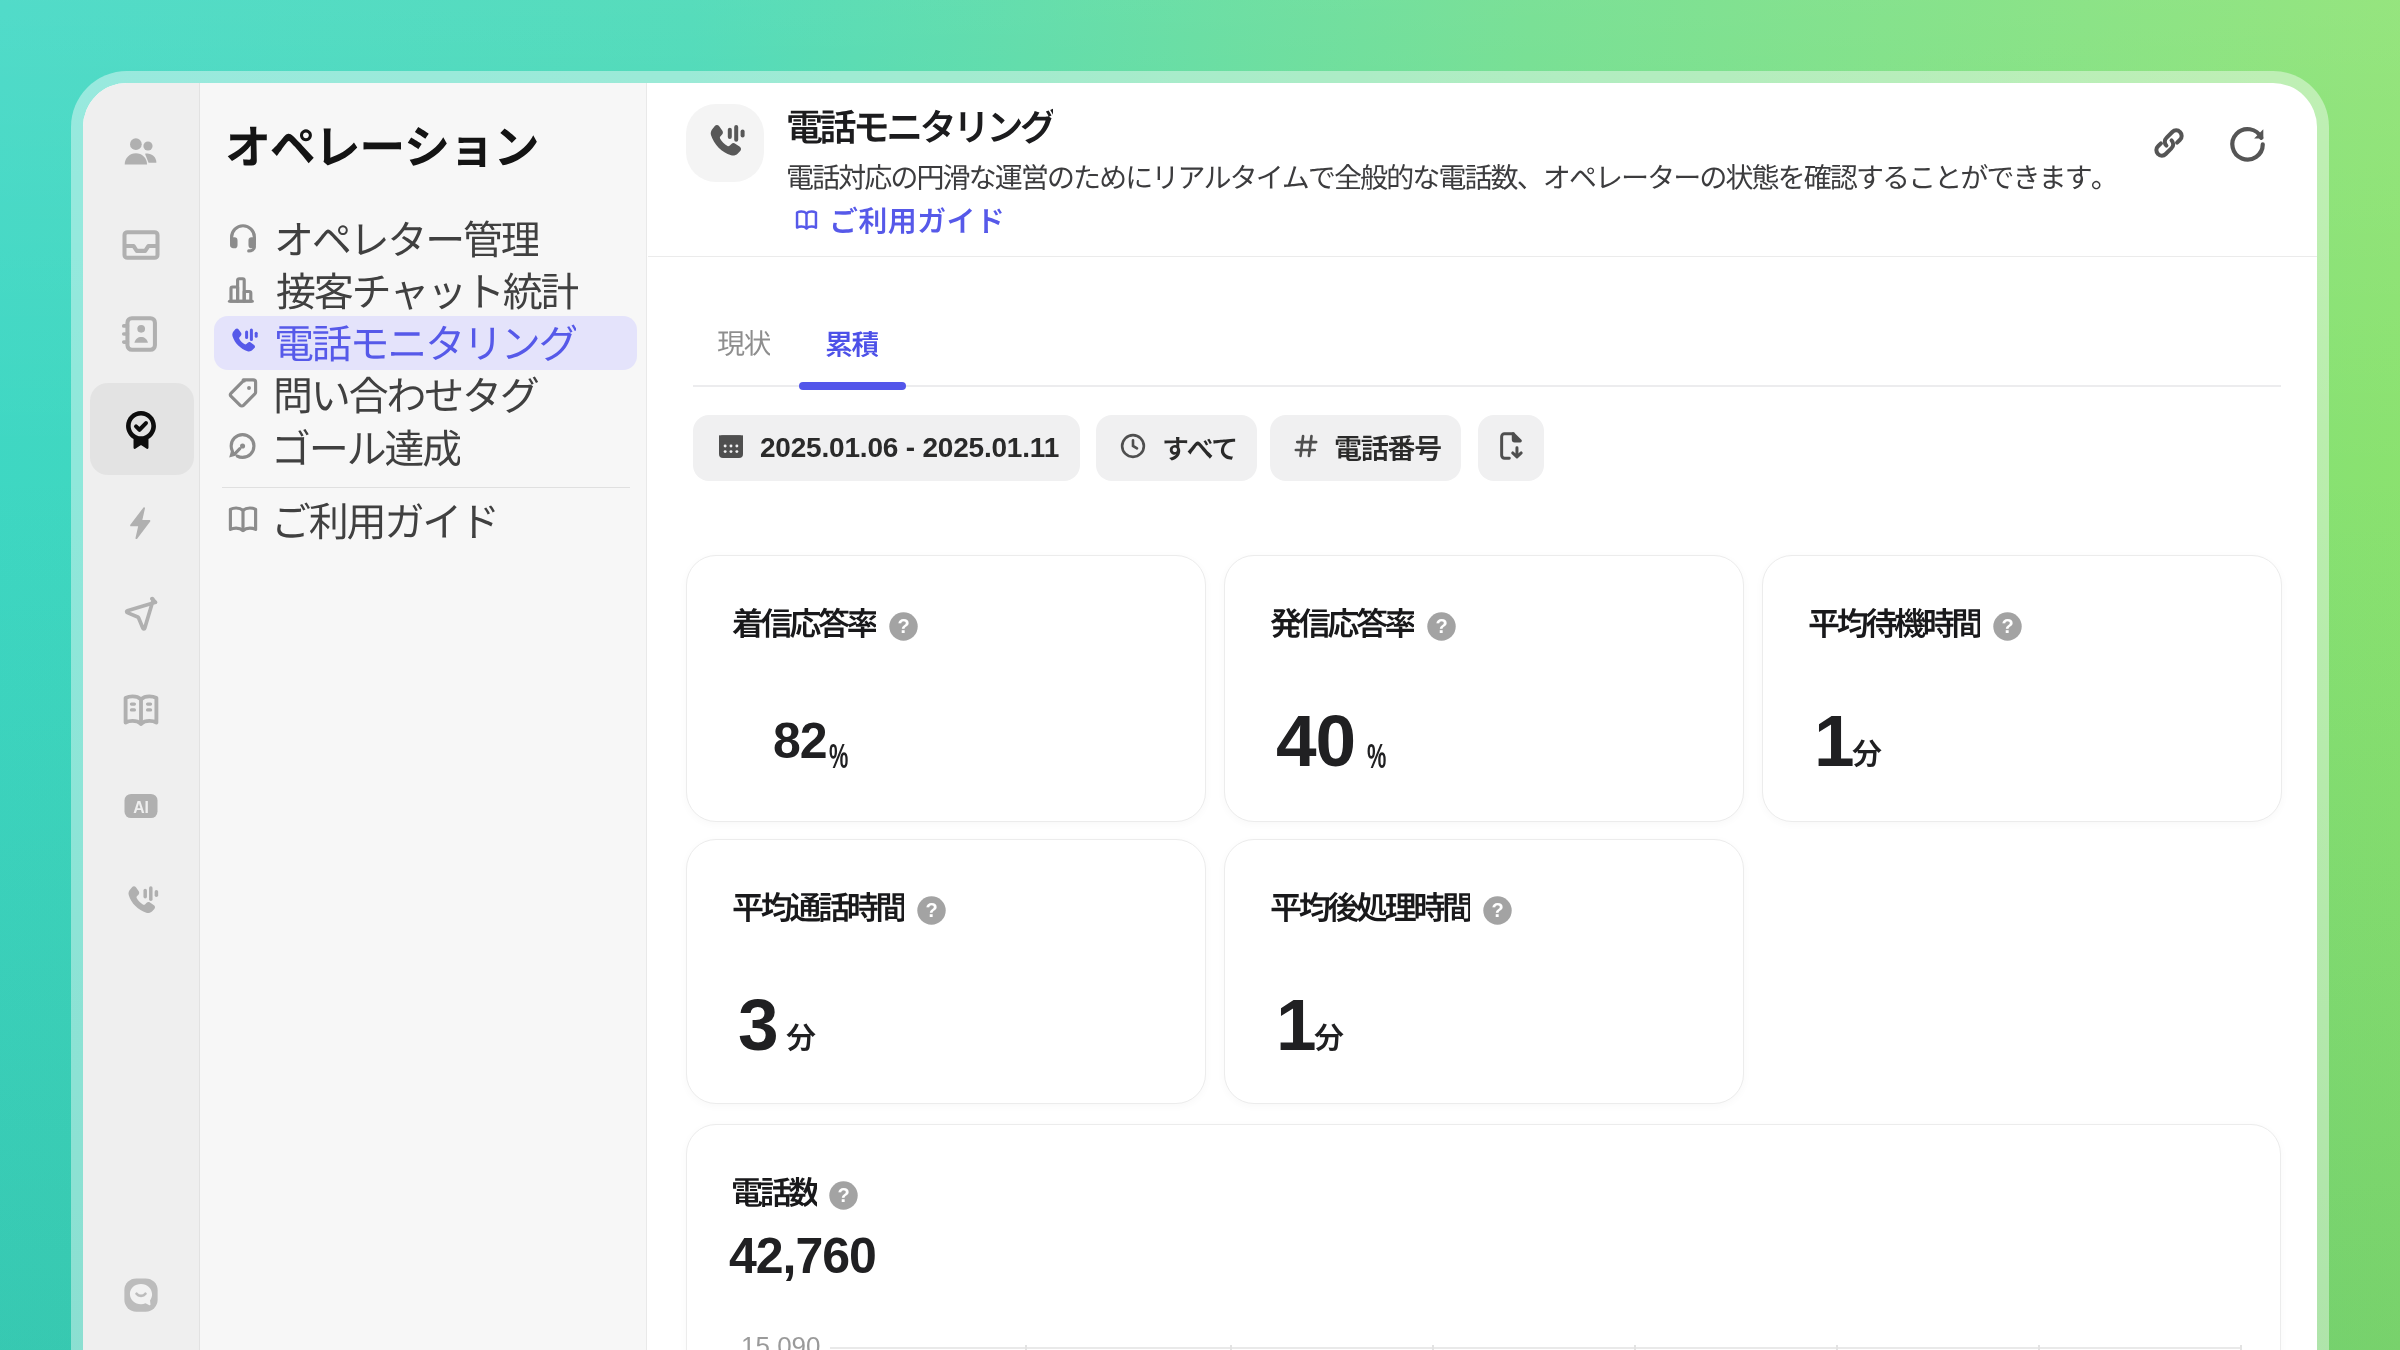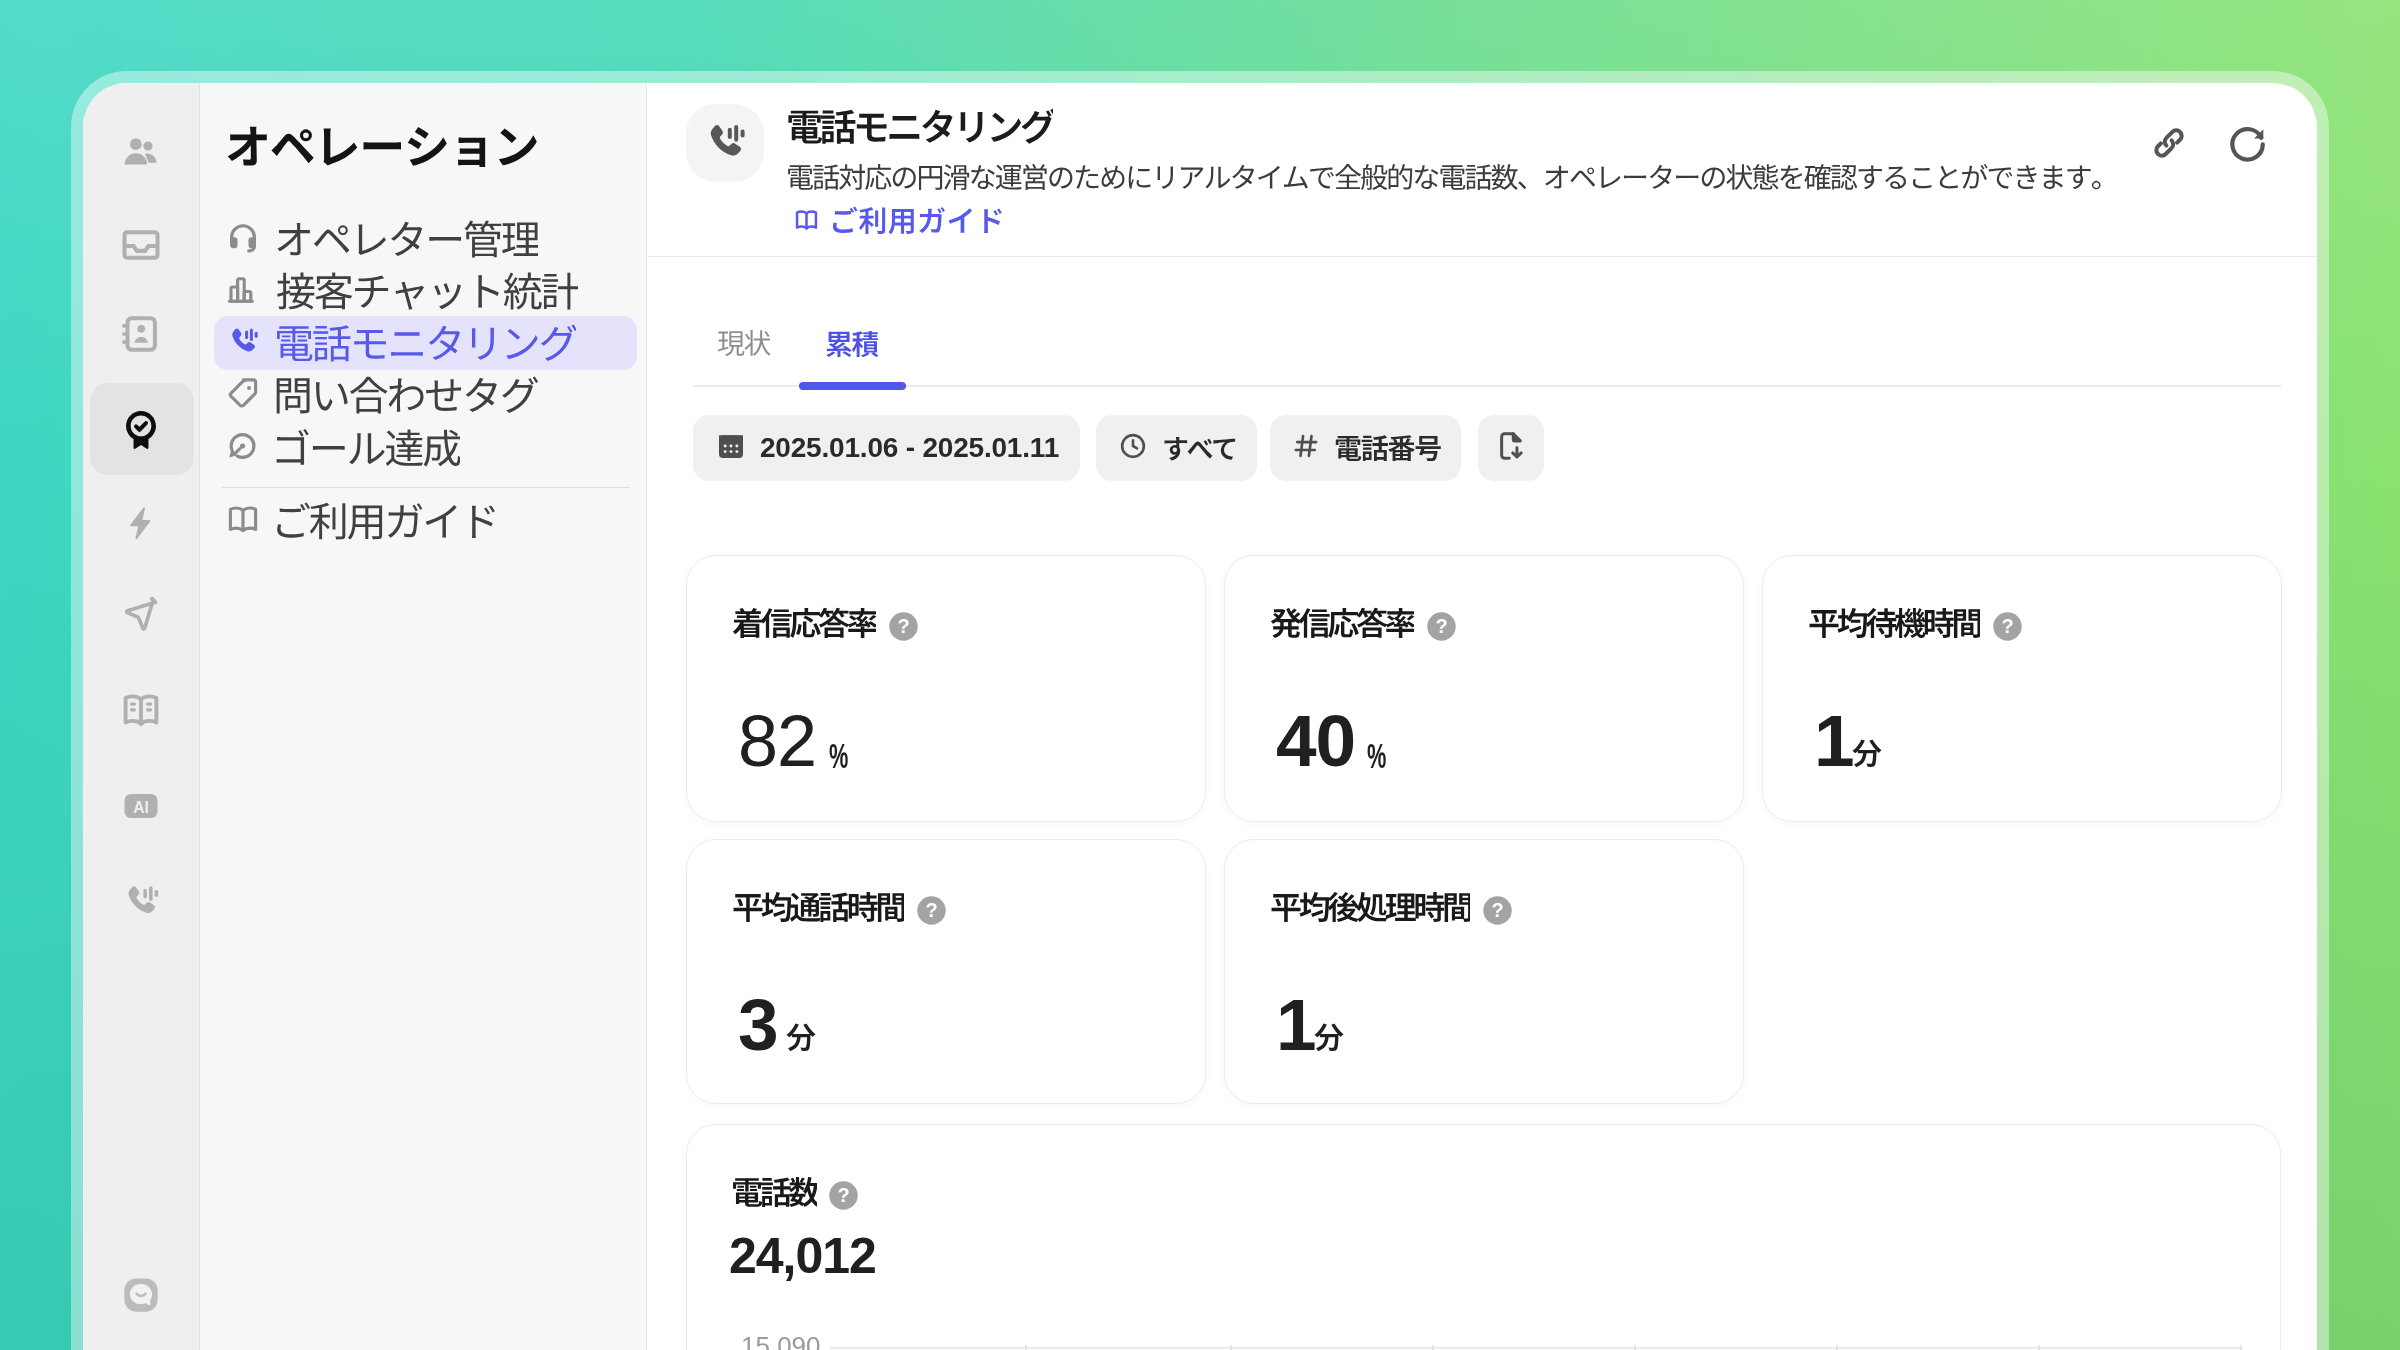--- a/index.html
+++ b/index.html
@@ -372,21 +372,21 @@
       <path transform="translate(896,0) scale(1,-1)" d="M418 805H879V721H418ZM403 520H897V435H403ZM403 378H894V293H403ZM446 41H854V-45H446ZM323 664H969V576H323ZM389 236H910V-83H802V152H492V-86H389ZM261 844 361 812Q327 728 281 644Q234 560 181 485Q128 411 71 354Q66 367 56 388Q46 409 35 430Q24 451 14 464Q63 510 109 571Q155 632 194 702Q233 772 261 844ZM162 573 264 675 265 674V-84H162Z"></path>
       <path transform="translate(1792,0) scale(1,-1)" d="M426 430H532V70Q532 43 540 35Q547 28 570 28Q575 28 588 28Q601 28 616 28Q631 28 645 28Q658 28 665 28Q682 28 690 40Q698 52 702 88Q706 123 708 193Q719 184 736 175Q753 167 771 160Q789 153 802 149Q797 65 785 17Q772 -30 746 -49Q720 -68 674 -68Q667 -68 650 -68Q633 -68 614 -68Q594 -68 577 -68Q561 -68 553 -68Q503 -68 475 -56Q448 -43 437 -13Q426 17 426 69ZM285 350 382 329Q377 273 367 212Q358 152 342 97Q327 43 303 2L208 45Q230 84 246 134Q261 184 271 239Q280 295 285 350ZM436 543 508 613Q548 595 593 569Q639 544 681 517Q722 490 749 467L671 387Q647 411 608 439Q568 467 522 494Q477 522 436 543ZM745 338 841 375Q872 324 900 265Q929 205 950 149Q971 92 979 46L874 3Q867 48 848 106Q829 164 802 225Q775 285 745 338ZM475 847H587V668H475ZM164 726H956V624H164ZM114 726H221V472Q221 412 217 340Q213 267 202 192Q191 116 170 44Q150 -27 117 -86Q107 -77 90 -65Q72 -53 55 -42Q37 -31 24 -25Q55 29 73 93Q91 156 100 223Q108 290 111 354Q114 418 114 472Z"></path>
       <path transform="translate(2688,0) scale(1,-1)" d="M299 398H705V309H299ZM264 34H739V-58H264ZM496 524Q453 473 388 421Q323 369 245 323Q166 276 84 242Q75 260 58 284Q41 309 26 326Q112 358 191 405Q270 452 335 507Q400 562 440 615H543Q599 551 670 497Q741 443 820 402Q899 361 978 337Q960 318 943 293Q927 268 914 247Q840 277 761 322Q682 366 613 418Q544 471 496 524ZM204 237H798V-84H692V145H307V-87H204ZM170 765H482V675H170ZM560 765H952V675H560ZM180 860 282 833Q263 779 235 726Q207 674 176 628Q145 582 113 548Q103 557 86 568Q70 579 53 590Q36 600 23 607Q72 652 114 721Q155 789 180 860ZM581 860 685 834Q660 761 616 694Q573 627 526 582Q516 591 500 603Q483 614 466 625Q449 637 435 644Q482 682 521 740Q560 797 581 860ZM210 697 299 725Q322 692 344 653Q366 614 376 584L281 552Q272 581 252 622Q232 664 210 697ZM641 696 734 727Q761 697 788 657Q815 618 827 588L728 552Q717 582 692 622Q667 663 641 696Z"></path>
       <path transform="translate(3584,0) scale(1,-1)" d="M442 846H552V706H442ZM442 266H552V-88H442ZM50 197H951V98H50ZM83 745H921V648H83ZM826 631 922 585Q884 550 842 517Q800 485 764 461L686 503Q709 520 735 542Q761 564 785 588Q810 611 826 631ZM431 674 522 640Q492 601 461 562Q429 523 402 495L334 525Q351 546 369 572Q387 598 403 625Q419 652 431 674ZM580 600 663 561Q622 513 574 461Q526 410 477 363Q428 316 385 281L322 315Q365 353 413 402Q460 451 504 503Q548 555 580 600ZM287 518 337 579Q366 562 399 540Q432 518 461 496Q491 475 509 457L456 387Q439 406 410 429Q381 452 348 475Q316 499 287 518ZM277 348Q326 350 390 353Q453 355 525 359Q597 362 669 365L669 289Q568 281 469 273Q370 266 292 260ZM550 422 626 455Q649 427 671 394Q694 361 713 330Q731 298 740 272L659 234Q651 260 633 293Q616 325 594 359Q572 393 550 422ZM41 329Q89 345 157 372Q224 398 294 425L313 346Q257 319 200 291Q142 264 93 243ZM73 562 144 620Q171 606 201 587Q230 569 257 550Q284 530 301 514L226 450Q210 466 184 486Q158 507 129 527Q101 547 73 562ZM665 375 738 434Q774 416 815 393Q855 370 892 346Q929 322 954 302L876 237Q854 257 818 282Q782 306 742 331Q701 356 665 375Z"></path>
     </svg>
   </div>
 <div class="abs" style="left:887.9px;top:610.5px"><svg width="31" height="31" viewBox="0 0 24 24">
       <circle cx="12" cy="12" r="11" fill="#a3a3a3"></circle>
 <text x="12" y="17.3" font-family="Liberation Sans,sans-serif" font-size="15.5" font-weight="bold" fill="#ffffff" text-anchor="middle">?</text>
     </svg></div>
-<div class="abs" style="left:738px;top:711px;font-size:72px;font-weight:normal;color:#202022;line-height:60px;letter-spacing:-1px">82</div>
+<div class="abs" style="left:773px;top:711px;font-size:50px;font-weight:bold;color:#202022;line-height:60px;letter-spacing:-1px">82</div>
 <div class="abs" style="left:829px;top:738px;font-size:35px;line-height:35px;font-weight:bold;color:#202022;transform:scaleX(0.62);transform-origin:left center">%</div>
 <div class="abs" style="left:1224px;top:555px;width:520px;height:267px;background:#fff;border:1.5px solid #ececec;border-radius:30px;box-shadow:0 2px 8px rgba(0,0,0,0.03)"></div>
 <div class="abs" style="left:1270.2px;top:607.4px">
     <svg style="display:block;width:143.4px;height:32.0px;" viewBox="0 -880 4480 1000" fill="#19191b">
       <path transform="translate(0,0) scale(1,-1)" d="M228 503H774V402H228ZM122 807H410V714H122ZM99 278H897V179H99ZM372 807H391L410 811L482 778Q456 702 415 637Q375 573 323 520Q272 466 212 425Q153 384 90 354Q79 372 60 397Q41 421 24 435Q81 458 134 494Q187 530 234 576Q280 622 316 676Q352 730 372 788ZM319 453H426V280Q426 227 416 174Q406 122 377 73Q349 24 293 -18Q237 -60 144 -91Q137 -79 125 -63Q113 -47 100 -31Q87 -16 75 -6Q157 20 205 53Q254 86 279 124Q303 162 311 202Q319 242 319 282ZM601 845Q634 758 689 681Q744 604 817 544Q890 484 978 449Q965 439 951 422Q937 406 924 389Q911 372 903 357Q811 400 735 469Q660 537 602 626Q545 714 506 818ZM97 637 164 693Q185 680 208 662Q230 644 251 627Q272 609 286 595L215 533Q203 547 183 565Q163 584 140 603Q117 622 97 637ZM754 832 835 776Q796 740 752 704Q709 668 672 643L608 693Q631 711 658 735Q685 759 711 785Q736 810 754 832ZM873 718 952 663Q912 625 864 587Q817 550 778 524L713 574Q738 592 768 617Q797 642 825 669Q854 695 873 718ZM564 448H676V57Q676 30 682 23Q688 16 710 16Q715 16 727 16Q739 16 753 16Q767 16 779 16Q791 16 797 16Q812 16 819 25Q826 34 829 59Q832 84 834 133Q851 120 880 108Q908 96 931 91Q925 25 913 -12Q900 -49 875 -65Q850 -80 808 -80Q800 -80 784 -80Q768 -80 750 -80Q731 -80 715 -80Q699 -80 692 -80Q641 -80 613 -68Q586 -55 575 -25Q564 4 564 56Z"></path>
       <path transform="translate(896,0) scale(1,-1)" d="M418 805H879V721H418ZM403 520H897V435H403ZM403 378H894V293H403ZM446 41H854V-45H446ZM323 664H969V576H323ZM389 236H910V-83H802V152H492V-86H389ZM261 844 361 812Q327 728 281 644Q234 560 181 485Q128 411 71 354Q66 367 56 388Q46 409 35 430Q24 451 14 464Q63 510 109 571Q155 632 194 702Q233 772 261 844ZM162 573 264 675 265 674V-84H162Z"></path>
       <path transform="translate(1792,0) scale(1,-1)" d="M426 430H532V70Q532 43 540 35Q547 28 570 28Q575 28 588 28Q601 28 616 28Q631 28 645 28Q658 28 665 28Q682 28 690 40Q698 52 702 88Q706 123 708 193Q719 184 736 175Q753 167 771 160Q789 153 802 149Q797 65 785 17Q772 -30 746 -49Q720 -68 674 -68Q667 -68 650 -68Q633 -68 614 -68Q594 -68 577 -68Q561 -68 553 -68Q503 -68 475 -56Q448 -43 437 -13Q426 17 426 69ZM285 350 382 329Q377 273 367 212Q358 152 342 97Q327 43 303 2L208 45Q230 84 246 134Q261 184 271 239Q280 295 285 350ZM436 543 508 613Q548 595 593 569Q639 544 681 517Q722 490 749 467L671 387Q647 411 608 439Q568 467 522 494Q477 522 436 543ZM745 338 841 375Q872 324 900 265Q929 205 950 149Q971 92 979 46L874 3Q867 48 848 106Q829 164 802 225Q775 285 745 338ZM475 847H587V668H475ZM164 726H956V624H164ZM114 726H221V472Q221 412 217 340Q213 267 202 192Q191 116 170 44Q150 -27 117 -86Q107 -77 90 -65Q72 -53 55 -42Q37 -31 24 -25Q55 29 73 93Q91 156 100 223Q108 290 111 354Q114 418 114 472Z"></path>
       <path transform="translate(2688,0) scale(1,-1)" d="M299 398H705V309H299ZM264 34H739V-58H264ZM496 524Q453 473 388 421Q323 369 245 323Q166 276 84 242Q75 260 58 284Q41 309 26 326Q112 358 191 405Q270 452 335 507Q400 562 440 615H543Q599 551 670 497Q741 443 820 402Q899 361 978 337Q960 318 943 293Q927 268 914 247Q840 277 761 322Q682 366 613 418Q544 471 496 524ZM204 237H798V-84H692V145H307V-87H204ZM170 765H482V675H170ZM560 765H952V675H560ZM180 860 282 833Q263 779 235 726Q207 674 176 628Q145 582 113 548Q103 557 86 568Q70 579 53 590Q36 600 23 607Q72 652 114 721Q155 789 180 860ZM581 860 685 834Q660 761 616 694Q573 627 526 582Q516 591 500 603Q483 614 466 625Q449 637 435 644Q482 682 521 740Q560 797 581 860ZM210 697 299 725Q322 692 344 653Q366 614 376 584L281 552Q272 581 252 622Q232 664 210 697ZM641 696 734 727Q761 697 788 657Q815 618 827 588L728 552Q717 582 692 622Q667 663 641 696Z"></path>
       <path transform="translate(3584,0) scale(1,-1)" d="M442 846H552V706H442ZM442 266H552V-88H442ZM50 197H951V98H50ZM83 745H921V648H83ZM826 631 922 585Q884 550 842 517Q800 485 764 461L686 503Q709 520 735 542Q761 564 785 588Q810 611 826 631ZM431 674 522 640Q492 601 461 562Q429 523 402 495L334 525Q351 546 369 572Q387 598 403 625Q419 652 431 674ZM580 600 663 561Q622 513 574 461Q526 410 477 363Q428 316 385 281L322 315Q365 353 413 402Q460 451 504 503Q548 555 580 600ZM287 518 337 579Q366 562 399 540Q432 518 461 496Q491 475 509 457L456 387Q439 406 410 429Q381 452 348 475Q316 499 287 518ZM277 348Q326 350 390 353Q453 355 525 359Q597 362 669 365L669 289Q568 281 469 273Q370 266 292 260ZM550 422 626 455Q649 427 671 394Q694 361 713 330Q731 298 740 272L659 234Q651 260 633 293Q616 325 594 359Q572 393 550 422ZM41 329Q89 345 157 372Q224 398 294 425L313 346Q257 319 200 291Q142 264 93 243ZM73 562 144 620Q171 606 201 587Q230 569 257 550Q284 530 301 514L226 450Q210 466 184 486Q158 507 129 527Q101 547 73 562ZM665 375 738 434Q774 416 815 393Q855 370 892 346Q929 322 954 302L876 237Q854 257 818 282Q782 306 742 331Q701 356 665 375Z"></path>
     </svg>
@@ -466,21 +466,21 @@
     <svg style="display:block;width:86.0px;height:32.0px;" viewBox="0 -880 2688 1000" fill="#19191b">
       <path transform="translate(0,0) scale(1,-1)" d="M207 243H784V178H207ZM208 368H846V54H208V127H740V295H208ZM439 329H542V43Q542 16 556 8Q569 0 615 0Q624 0 643 0Q663 0 687 0Q712 0 737 0Q762 0 783 0Q804 0 815 0Q841 0 854 8Q867 15 873 38Q879 61 882 106Q899 94 925 85Q951 75 972 71Q966 11 951 -22Q936 -56 906 -69Q876 -82 823 -82Q815 -82 793 -82Q771 -82 743 -82Q715 -82 687 -82Q659 -82 637 -82Q615 -82 606 -82Q542 -82 505 -72Q468 -61 454 -34Q439 -7 439 42ZM155 368H257V7H155ZM130 809H868V729H130ZM202 573H404V513H202ZM183 472H405V412H183ZM591 472H817V412H591ZM591 573H793V513H591ZM444 777H550V397H444ZM64 685H937V483H838V612H160V483H64Z"></path>
       <path transform="translate(896,0) scale(1,-1)" d="M474 313H929V-83H822V216H575V-87H474ZM866 835 942 746Q876 726 796 712Q715 697 631 688Q547 678 468 672Q465 691 456 718Q447 744 438 762Q495 767 554 774Q613 781 669 791Q726 800 777 811Q827 822 866 835ZM640 746H750V264H640ZM419 556H972V455H419ZM542 59H874V-38H542ZM80 535H380V453H80ZM86 814H379V733H86ZM80 396H380V314H80ZM32 677H412V592H32ZM134 255H384V-45H134V40H292V170H134ZM78 255H169V-86H78Z"></path>
       <path transform="translate(1792,0) scale(1,-1)" d="M32 322H534V235H32ZM42 674H531V589H42ZM214 397 314 376Q290 326 261 270Q233 215 205 164Q178 113 154 73L60 102Q83 141 111 192Q139 242 166 297Q193 351 214 397ZM358 263 457 254Q444 177 416 120Q389 64 344 24Q298 -15 234 -42Q169 -69 80 -88Q75 -65 63 -40Q50 -15 36 1Q137 16 203 45Q268 75 305 128Q342 181 358 263ZM427 833 518 796Q494 762 470 729Q447 696 427 672L358 704Q375 730 395 767Q415 804 427 833ZM237 848H336V384H237ZM71 796 148 828Q169 799 186 764Q204 729 210 703L128 666Q122 693 106 729Q89 766 71 796ZM240 632 310 590Q285 550 248 509Q210 469 166 434Q123 399 80 375Q71 392 55 416Q40 440 25 454Q66 471 107 499Q148 527 183 562Q219 597 240 632ZM327 602Q340 595 366 580Q391 566 420 549Q449 532 473 517Q496 502 507 495L450 420Q436 433 413 451Q391 470 365 491Q339 511 316 529Q292 548 276 559ZM602 665H966V566H602ZM617 848 725 832Q710 731 684 636Q659 541 624 461Q589 380 543 319Q535 330 519 344Q504 358 487 372Q470 386 458 395Q500 447 531 519Q562 590 584 674Q605 758 617 848ZM803 605 912 595Q890 423 844 293Q798 162 718 68Q638 -26 512 -90Q506 -77 495 -59Q484 -40 472 -22Q460 -4 449 7Q564 59 636 141Q708 223 747 338Q786 454 803 605ZM662 584Q683 454 722 341Q760 227 823 141Q886 56 978 7Q966 -3 952 -19Q937 -36 924 -53Q911 -71 903 -86Q803 -26 737 69Q671 165 631 292Q590 418 565 568ZM140 106 197 178Q256 156 315 127Q374 98 424 68Q475 37 510 10L435 -66Q403 -38 355 -7Q308 24 252 53Q197 82 140 106Z"></path>
     </svg>
   </div>
 <div class="abs" style="left:828.2px;top:1179.5px"><svg width="31" height="31" viewBox="0 0 24 24">
       <circle cx="12" cy="12" r="11" fill="#a3a3a3"></circle>
 <text x="12" y="17.3" font-family="Liberation Sans,sans-serif" font-size="15.5" font-weight="bold" fill="#ffffff" text-anchor="middle">?</text>
     </svg></div>
-<div class="abs" style="left:729px;top:1231px;font-size:50px;font-weight:bold;color:#202022;line-height:50px;letter-spacing:-1px">24,012</div>
+<div class="abs" style="left:729px;top:1231px;font-size:50px;font-weight:bold;color:#202022;line-height:50px;letter-spacing:-1px">42,760</div>
 <div class="abs" style="left:741px;top:1333px;font-size:26px;color:#9a9a9a;line-height:26px">15,090</div>
 <div class="abs" style="left:830px;top:1347px;width:1410px;height:1.5px;background:#e9e9e9"></div>
 <div class="abs" style="left:1025px;top:1345px;width:2px;height:5px;background:#e3e3e3"></div>
 <div class="abs" style="left:1230px;top:1345px;width:2px;height:5px;background:#e3e3e3"></div>
 <div class="abs" style="left:1432px;top:1345px;width:2px;height:5px;background:#e3e3e3"></div>
 <div class="abs" style="left:1634px;top:1345px;width:2px;height:5px;background:#e3e3e3"></div>
 <div class="abs" style="left:1836px;top:1345px;width:2px;height:5px;background:#e3e3e3"></div>
 <div class="abs" style="left:2038px;top:1345px;width:2px;height:5px;background:#e3e3e3"></div>
 <div class="abs" style="left:2240px;top:1345px;width:2px;height:5px;background:#e3e3e3"></div>
 </body></html>

